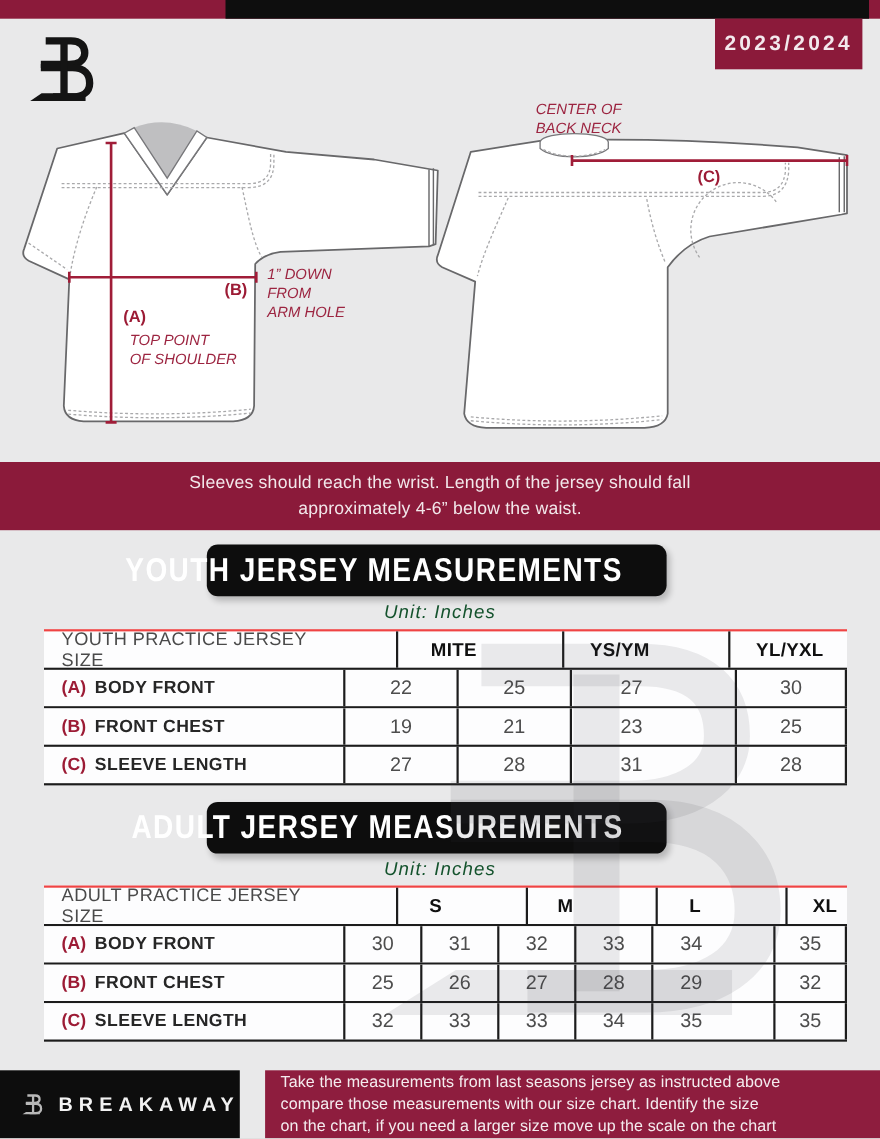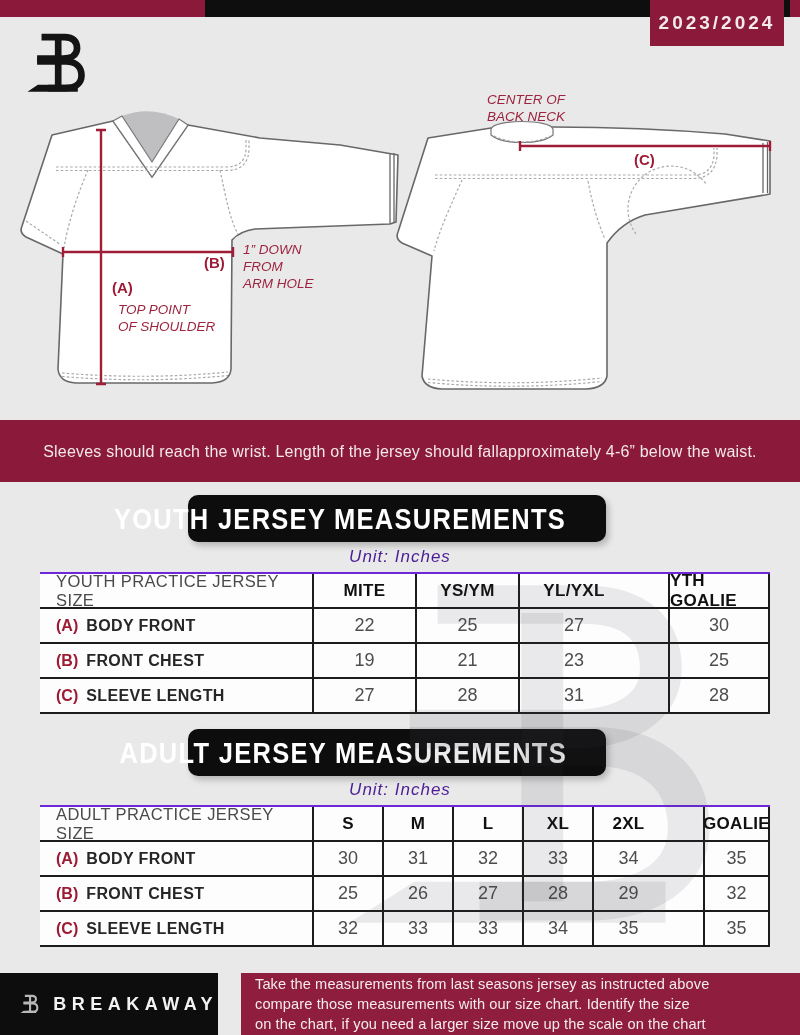--- a/index.html
+++ b/index.html
@@ -8,51 +8,51 @@
 
   
   .strip{position:absolute;left:0;top:0;width:800px;height:17px;background:#8b1a3a;}
   .strip-black{position:absolute;left:205px;top:0;width:585px;height:17px;background:#0e0e0e;}
 
   
   .title-box{position:absolute;left:128px;top:20px;width:518px;height:43px;background:#ffffff;
     border:2px solid #111;display:flex;align-items:center;justify-content:center;z-index:6;}
   .title-box span{font-size:29px;font-weight:800;color:#141414;letter-spacing:0px;
     transform:scaleX(.96);white-space:nowrap;}
-  .year-box{position:absolute;left:650px;top:0;width:134px;height:46px;background:#8b1a3a;
+  .year-box{position:absolute;left:650px;top:17px;width:134px;height:46px;background:#8b1a3a;
     display:flex;align-items:center;justify-content:center;z-index:5;}
   .year-box span{color:#f3e9ed;font-size:19px;font-weight:700;letter-spacing:3px;white-space:nowrap;}
 
   .logo-header{position:absolute;left:26px;top:24px;width:74px;height:78px;color:#141414;z-index:6;}
 
   
   .diagram{position:absolute;left:0;top:88px;width:800px;height:332px;}
   .jersey-line{fill:#ffffff;stroke:#68686a;stroke-width:1.6;stroke-linejoin:round;}
   .seam{fill:none;stroke:#a9a9ab;stroke-width:1.2;stroke-dasharray:2.6 2.1;}
   .solidline{fill:none;stroke:#68686a;stroke-width:1.3;}
   .measure{stroke:#a01d38;stroke-width:2.4;fill:none;}
   .mlabel{fill:#9c1b35;font-weight:700;font-size:15px;font-family:"Liberation Sans",sans-serif;}
   .mdesc{fill:#9c2440;font-style:italic;font-size:13.5px;font-family:"Liberation Sans",sans-serif;}
 
   
   .banner{position:absolute;left:0;top:420px;width:800px;height:62px;background:#8b1a3a;
-    display:flex;flex-direction:row;align-items:center;justify-content:center;z-index:4;}
+    display:flex;flex-direction:column;align-items:center;justify-content:center;z-index:4;}
   .banner div{color:#f2e7ea;font-size:16px;line-height:23px;letter-spacing:.2px;}
 
   
   .black-head{position:absolute;left:188px;width:418px;height:47px;background:#0d0d0d;border-radius:10px;
     display:flex;align-items:center;justify-content:flex-end;box-shadow:3px 4px 6px rgba(0,0,0,.22);z-index:4;}
   .black-head span{color:#fff;font-size:30px;font-weight:700;letter-spacing:1.5px;transform:scaleX(.85);white-space:nowrap;}
   .unit{position:absolute;left:0;width:800px;text-align:center;font-style:italic;font-size:17px;
-    color:#4c1d95;letter-spacing:1px;z-index:4;}
+    color:#14532d;letter-spacing:1px;z-index:4;}
 
   
   .sizetable{position:absolute;left:40px;width:730px;z-index:3;}
   .trow{display:grid;border-bottom:2.5px solid #1c1c1c;background:#fdfdfe;}
-  .trow.first{border-top:2px solid #6d28d9;}
+  .trow.first{border-top:2px solid #ef4444;gap:48px;}
   .youth .trow{grid-template-columns:272px 103px 103px 110px 142px;}
   .adult .trow{grid-template-columns:272px 70px 70px 70px 70px 71px 107px;}
   .tcell{height:33px;display:flex;align-items:center;justify-content:center;border-left:2px solid #1c1c1c;}
   .tcell.last{border-right:2px solid #1c1c1c;margin-left:40px;}
   .tlabel{justify-content:flex-start;padding-left:16px;border-left:none;}
   .thead-label{font-size:16.5px;color:#4a4a4a;letter-spacing:.4px;}
   .thead-col{font-size:17px;font-weight:700;color:#101010;letter-spacing:.3px;}
   .rkey{color:#9c1b35;font-weight:700;font-size:16px;margin-right:8px;}
   .rlabel{color:#262626;font-weight:600;font-size:16px;letter-spacing:.4px;}
   .tval{font-size:18px;color:#4d4d4d;}

